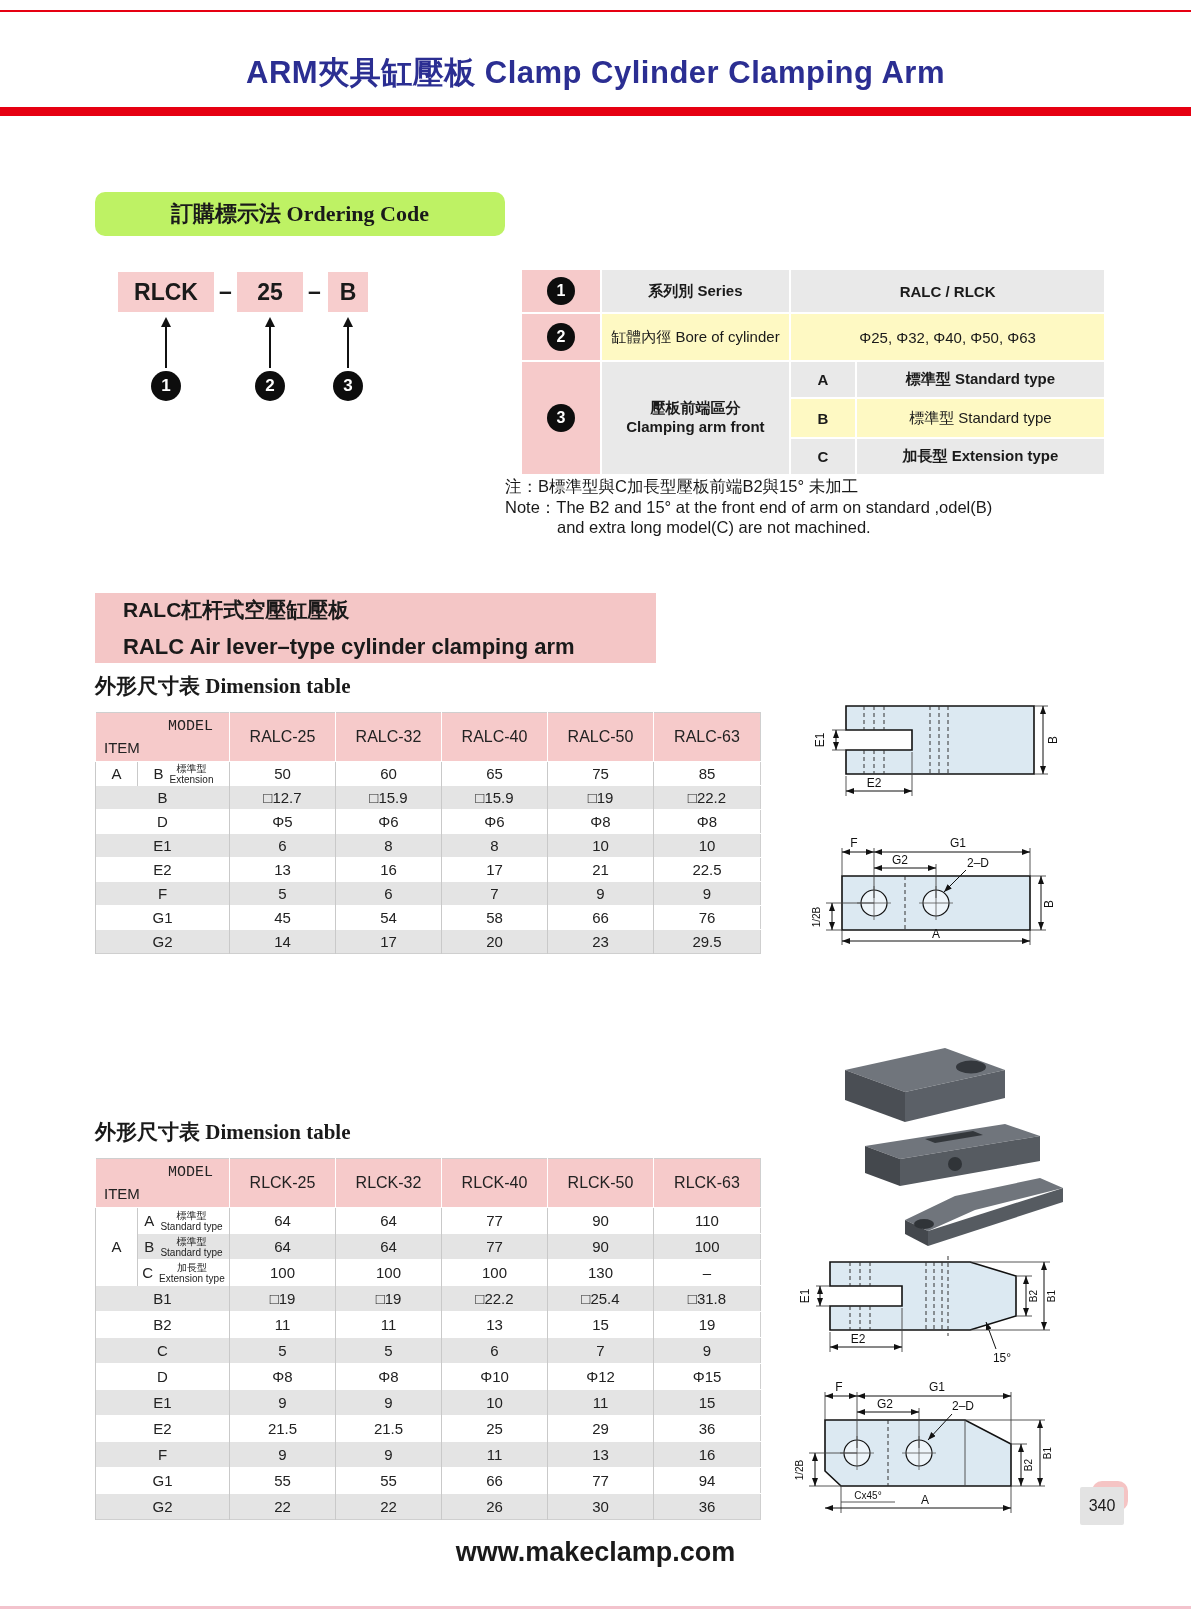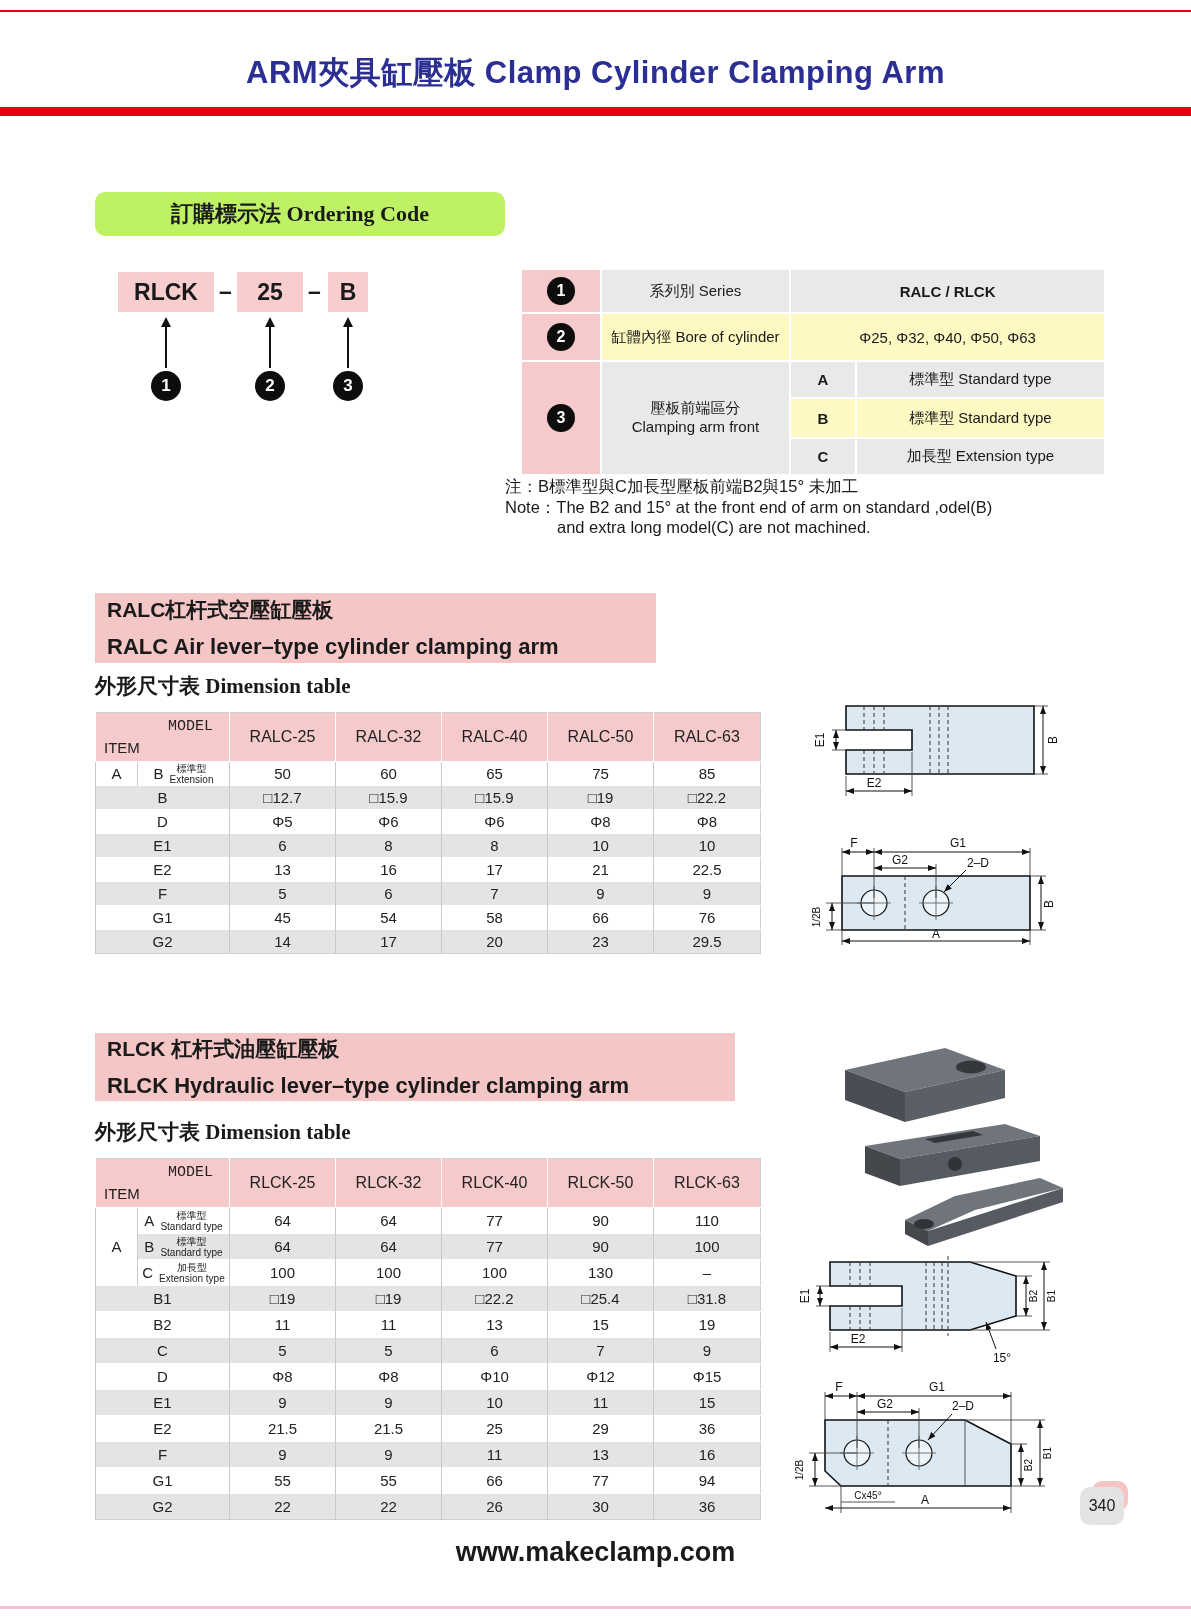--- a/index.html
+++ b/index.html
@@ -31,33 +31,33 @@
   .va1{left:165px;top:322px;} .va2{left:269px;top:322px;} .va3{left:347px;top:322px;}
   .ncircle{width:30px;height:30px;border-radius:50%;background:#0d0d0d;color:#fff;
            display:flex;align-items:center;justify-content:center;font-weight:bold;font-size:17px;}
   .nc1{left:151px;top:371px;} .nc2{left:255px;top:371px;} .nc3{left:333px;top:371px;}
 
   
   .spec{left:520px;top:268px;border-collapse:separate;border-spacing:2px;width:586px;}
   .spec td{text-align:center;vertical-align:middle;font-size:15px;}
   .sp-num{background:#f6caca;}
   .spec .ncircle{margin:0 auto;width:28px;height:28px;font-size:16px;}
-  .gray{background:#e9e9e9;}
+  .gray{background:#e9e9e9;font-weight:bold;}
   .white{background:#fef9c3;}
   .sp-big{font-size:23px;font-weight:bold;}
   .sp-key{font-size:19px;font-weight:bold;}
   .two-line div{line-height:1.25;}
 
   
   .note{left:505px;top:476px;font-size:16.5px;line-height:1.25;}
   .note .n3{padding-left:52px;}
 
   
   .banner{background:#f4c6c6;display:flex;flex-direction:column;justify-content:center;
-          padding-left:12px;box-sizing:border-box;gap:10px;}
+          padding-left:28px;box-sizing:border-box;gap:10px;}
   .banner .cn{font-weight:bold;font-size:21px;}
   .banner .en{font-weight:bold;font-size:22px;}
   .ban-ralc{left:95px;top:593px;width:561px;height:70px;}
   .ban-rlck{left:95px;top:1033px;width:640px;height:68px;}
   .dim-head{font-family:"Liberation Serif",serif;font-weight:bold;font-size:21px;}
   .dh1{left:95px;top:672px;} .dh2{left:95px;top:1118px;}
 
   
   .dim{border-collapse:collapse;table-layout:fixed;width:665px;font-size:15px;
        border:1px solid #cfcfcf;}
@@ -82,21 +82,21 @@
   .tech .sm{font-size:10px;}
   .outl{stroke:#111;stroke-width:1.6;fill:#dce9f2;}
   .thin{stroke:#444;stroke-width:.9;fill:none;}
   .dash{stroke:#333;stroke-width:1;fill:none;stroke-dasharray:4 3;}
   .diml{stroke:#111;stroke-width:1;fill:none;}
   .cross{stroke:#555;stroke-width:.8;fill:none;}
   .hole{fill:#eef5fa;stroke:#111;stroke-width:1.2;}
 
   
   .footer-url{left:0;top:1537px;width:100%;text-align:center;font-weight:bold;font-size:27px;}
-  .page-badge{left:1080px;top:1487px;width:44px;height:38px;background:#e3e3e3;border-radius:10px;
+  .page-badge{left:1080px;top:1487px;width:44px;height:38px;background:#e3e3e3;border-radius:2px;
               display:flex;align-items:center;justify-content:center;font-size:16px;z-index:2;}
   .badge-glow{left:1092px;top:1481px;width:36px;height:30px;background:#f5c4c4;border-radius:10px;z-index:1;}
 </style>
 </head>
 <body>
 
 <div class="page">
 
   <div class="abs top-line"></div>
   <div class="abs page-title">ARM夾具缸壓板 Clamp Cylinder Clamping Arm</div>
@@ -318,24 +318,20 @@
     </g>
     <text x="46" y="29" text-anchor="middle">F</text>
     <text x="150" y="29" text-anchor="middle">G1</text>
     <text x="92" y="46" text-anchor="middle">G2</text>
     <text x="170" y="49" text-anchor="middle">2–D</text>
     <text class="sm" x="12" y="99" transform="rotate(-90 12 99)" text-anchor="middle">1/2B</text>
     <text x="245" y="86" transform="rotate(-90 245 86)" text-anchor="middle">B</text>
     <text x="128" y="120" text-anchor="middle">A</text>
   </svg>
 
-  <div class="abs banner ban-rlck">
-    <div class="cn">RLCK 杠杆式油壓缸壓板</div>
-    <div class="en">RLCK Hydraulic lever–type cylinder clamping arm</div>
-  </div>
 
   <svg class="abs" style="left:805px;top:1028px" width="335" height="225" viewBox="0 0 335 225">
     <g>
       <polygon points="40,42 140,20 200,42 100,64" fill="#70757c"></polygon>
       <polygon points="40,42 100,64 100,94 40,72" fill="#4a4e54"></polygon>
       <polygon points="100,64 200,42 200,70 100,94" fill="#5b6067"></polygon>
       <ellipse cx="166" cy="39" rx="15" ry="6.5" fill="#34383d"></ellipse>
     </g>
     <g>
       <polygon points="60,118 200,96 235,108 95,131" fill="#70757c"></polygon>

